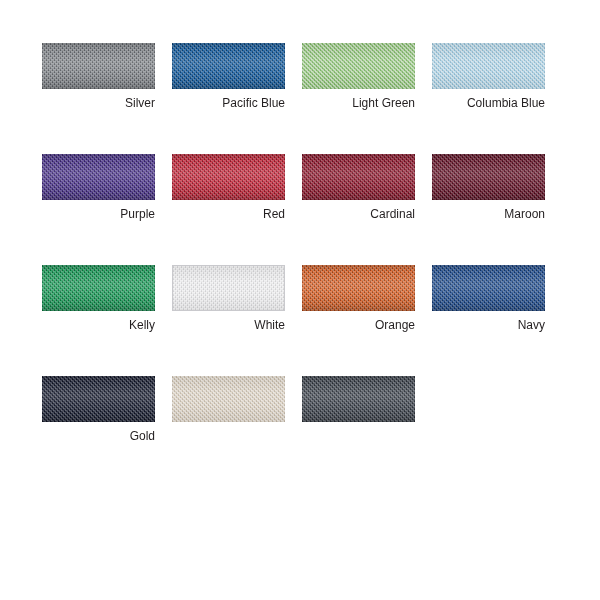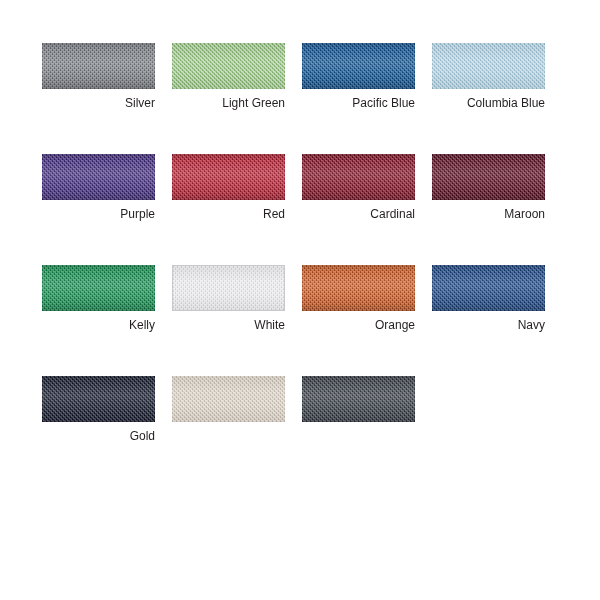--- a/index.html
+++ b/index.html
@@ -133,34 +133,34 @@
   <div class="swatch-grid">
       <div class="swatch-cell">
         <div class="swatch-chip" style="background-color: rgb(141, 146, 152);">
           <div class="weave"></div>
           <div class="weave2"></div>
           <div class="shade"></div>
         </div>
         <div class="swatch-label">Silver</div>
       </div>
       <div class="swatch-cell">
+        <div class="swatch-chip" style="background-color: rgb(11, 95, 173);">
+          <div class="weave"></div>
+          <div class="weave2"></div>
+          <div class="shade"></div>
+        </div>
+        <div class="swatch-label">Pacific Blue</div>
+      </div>
+      <div class="swatch-cell">
         <div class="swatch-chip light" style="background-color: rgb(143, 200, 119);">
           <div class="weave"></div>
           <div class="weave2"></div>
           <div class="shade"></div>
         </div>
         <div class="swatch-label">Light Green</div>
-      </div>
-      <div class="swatch-cell">
-        <div class="swatch-chip" style="background-color: rgb(11, 95, 173);">
-          <div class="weave"></div>
-          <div class="weave2"></div>
-          <div class="shade"></div>
-        </div>
-        <div class="swatch-label">Pacific Blue</div>
       </div>
       <div class="swatch-cell">
         <div class="swatch-chip light" style="background-color: rgb(168, 212, 234);">
           <div class="weave"></div>
           <div class="weave2"></div>
           <div class="shade"></div>
         </div>
         <div class="swatch-label">Columbia Blue</div>
       </div>
       <div class="swatch-cell">

